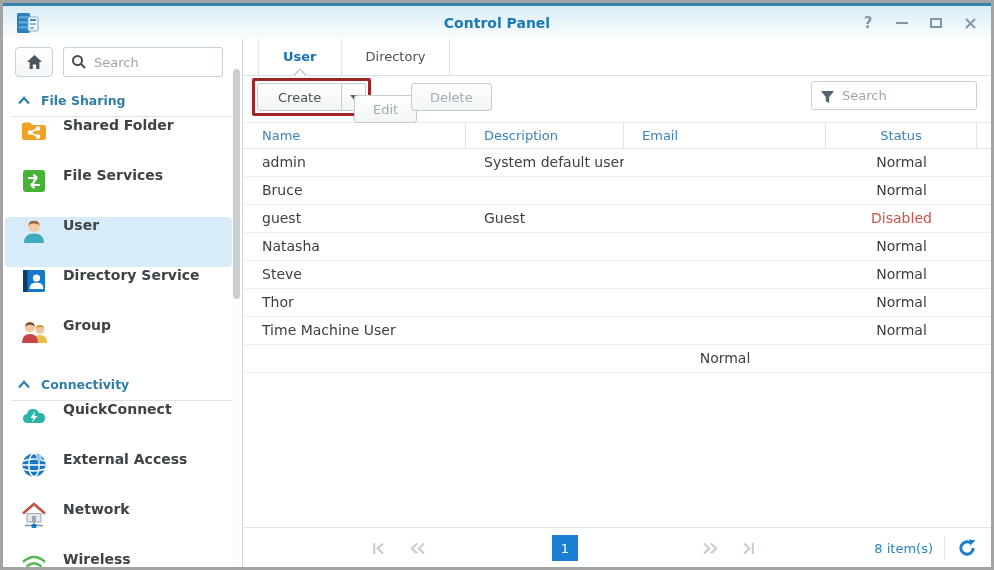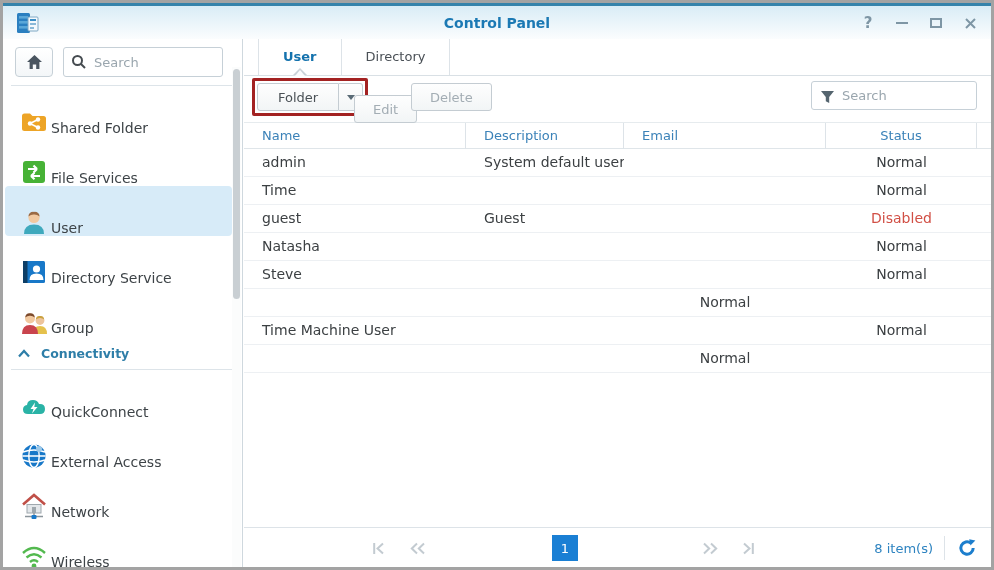--- a/index.html
+++ b/index.html
@@ -31,22 +31,22 @@
   .side-search { position:relative; width:160px; }
   .side-search input { width:100%; height:30px; border:1px solid #c6d0d7; border-radius:3px;
               padding:0 8px 0 30px; font-size:13px; color:#444; outline:none;
               font-family:"DejaVu Sans","Liberation Sans",sans-serif; }
   .side-search input::placeholder, .filter-search input::placeholder { color:#9aa6ae; }
   .mag-icon { position:absolute; left:8px; top:7px; }
   .section-head { display:flex; align-items:center; gap:10px; padding:10px 12px 6px 14px;
                   cursor:pointer; }
   .section-label { font-size:12.5px; font-weight:bold; color:#2e7ea8; }
   .section-rule { height:1px; background:#dde4e9; margin:2px 8px 0 8px; }
-  .side-item { display:flex; align-items:flex-end; gap:3px; height:50px; padding-left:15px;
-               margin:0 10px 0 2px; border-radius:4px; cursor:pointer; }
+  .side-item { display:flex; align-items:flex-start; gap:15px; height:50px; padding-left:15px;
+               margin:0 10px 0 2px; border-radius:4px; cursor:pointer;font-weight:bold; }
   .side-item.selected { background:#d7ebf8; }
   .side-item .label { font-size:14px; color:#3d4347; }
   .icon-28 { width:28px; height:28px; flex:0 0 28px; }
   
   .side-scroll { position:absolute; right:1px; top:28px; width:9px; bottom:0; background:#fbfcfc; }
   .side-thumb { position:absolute; top:2px; left:1px; width:7px; height:230px;
                 background:#c9cfd3; border-radius:4px; }
 
   
   .main { position:absolute; top:36px; left:241px; right:0; bottom:0; background:#fff; }
@@ -155,20 +155,26 @@
         <span class="mag-icon">
           <svg width="16" height="16" viewBox="0 0 16 16">
             <circle cx="6.5" cy="6.5" r="4.5" fill="none" stroke="#454b50" stroke-width="2"></circle>
             <line x1="10" y1="10" x2="14" y2="14" stroke="#454b50" stroke-width="2"></line>
           </svg>
         </span>
         <input type="text" placeholder="Search" style="">
       </span>
     </div>
 
+    <div class="section-head">
+      <svg width="14" height="9" viewBox="0 0 14 9">
+        <polyline points="2,7.5 7,2 12,7.5" fill="none" stroke="#2e7ea8" stroke-width="2.2"></polyline>
+      </svg>
+      <span class="section-label">File Sharing</span>
+    </div>
     <div class="section-rule"></div>
 
     <div class="side-item">
       <span class="icon-28">
         <svg width="28" height="28" viewBox="0 0 28 28">
           <path d="M2 8 Q2 5.5 4.5 5.5 H10 L12.5 8 H23.5 Q26 8 26 10.5 V20.5 Q26 23 23.5 23 H4.5 Q2 23 2 20.5 Z" fill="#eda426"></path>
           <circle cx="10" cy="15.5" r="2.2" fill="#fff"></circle>
           <circle cx="18" cy="11.5" r="2.2" fill="#fff"></circle>
           <circle cx="18" cy="19.5" r="2.2" fill="#fff"></circle>
           <path d="M10 15.5 L18 11.5 M10 15.5 L18 19.5" stroke="#fff" stroke-width="1.6"></path>
@@ -294,21 +300,21 @@
         <span class="notch-inner"></span>
       </div>
       <div class="tab">
         <span>Directory</span>
       </div>
     </div>
 
     <div class="toolbar">
       <div class="annotation-box">
         <div class="split-btn">
-          <button class="btn btn-main">Folder</button>
+          <button class="btn btn-main">Create</button>
           <button class="btn btn-arrow">
             <span class="caret-down"></span>
           </button>
         </div>
       </div>
       <button class="btn disabled btn-edit">Edit</button>
       <button class="btn disabled btn-delete">Delete</button>
       <span class="filter-search">
         <span class="funnel-icon">
           <svg width="15" height="14" viewBox="0 0 15 14">
@@ -328,21 +334,21 @@
     </div>
 
     <div class="grid-row trow">
       <div class="td">admin</div>
       <div class="td">System default user</div>
       <div class="td"></div>
       <div class="td center">Normal</div>
       <div></div>
     </div>
     <div class="grid-row trow">
-      <div class="td">Time</div>
+      <div class="td">Bruce</div>
       <div class="td"></div>
       <div class="td"></div>
       <div class="td center">Normal</div>
       <div></div>
     </div>
     <div class="grid-row trow">
       <div class="td">guest</div>
       <div class="td">Guest</div>
       <div class="td"></div>
       <div class="td center red">Disabled</div>
@@ -356,20 +362,21 @@
       <div></div>
     </div>
     <div class="grid-row trow">
       <div class="td">Steve</div>
       <div class="td"></div>
       <div class="td"></div>
       <div class="td center">Normal</div>
       <div></div>
     </div>
     <div class="grid-row trow">
+      <div class="td">Thor</div>
       <div class="td"></div>
       <div class="td"></div>
       <div class="td center">Normal</div>
       <div></div>
     </div>
     <div class="grid-row trow">
       <div class="td">Time Machine User</div>
       <div class="td"></div>
       <div class="td"></div>
       <div class="td center">Normal</div>

